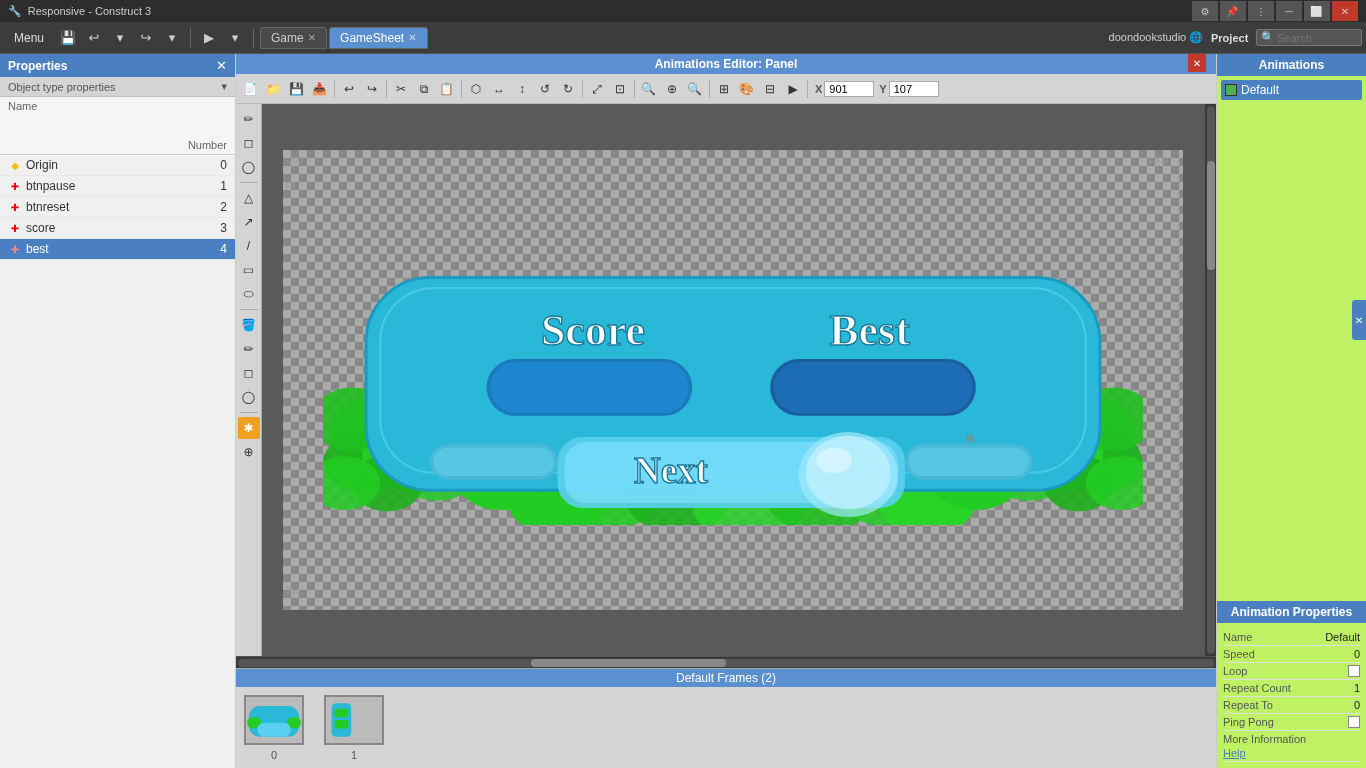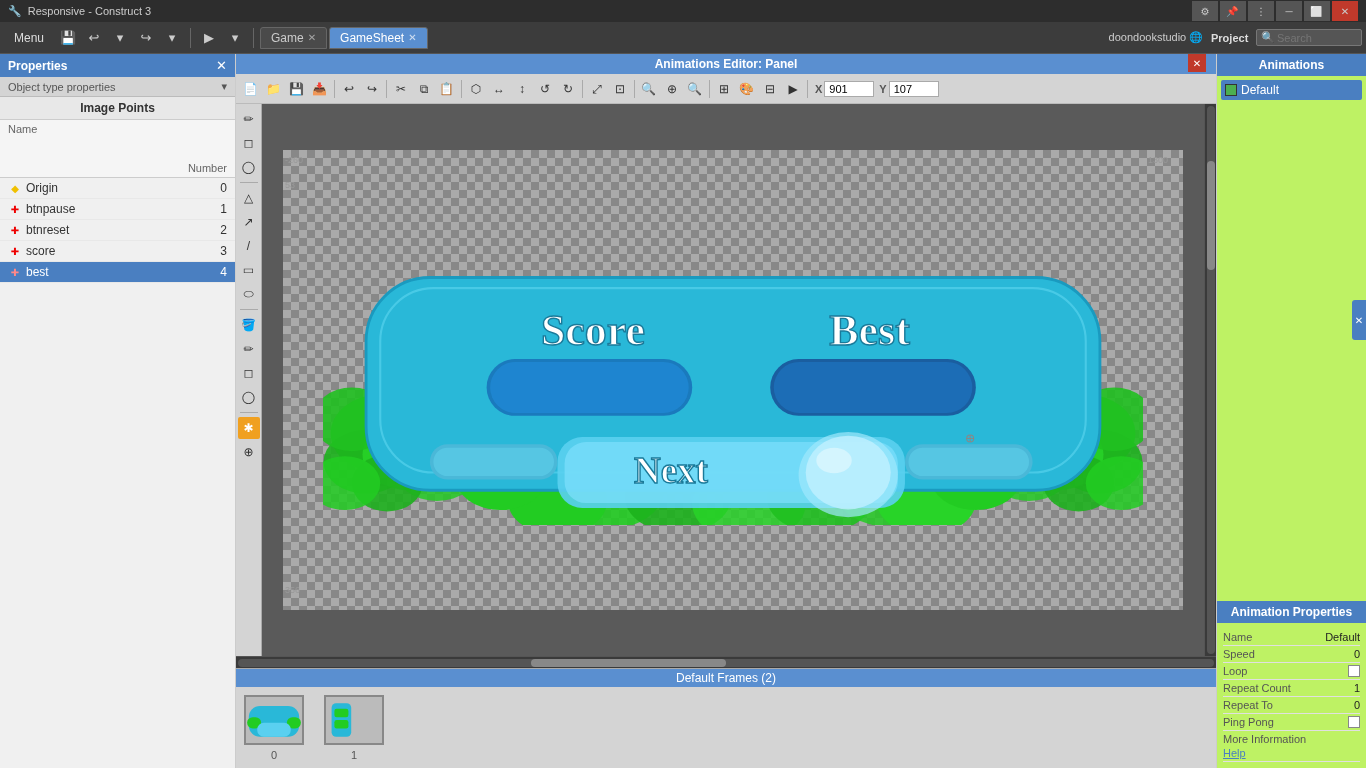--- a/index.html
+++ b/index.html
@@ -476,23 +476,20 @@
 <div id="main-layout">
 
   <div id="left-panel">
     <div id="left-panel-header">
       <span>Properties</span>
       <button style="background:none;border:none;color:white;cursor:pointer;font-size:13px;">✕</button>
     </div>
     <div id="props-subheader">
       <span>Object type properties</span>
       <span>▾</span>
-    </div>
-    <div id="image-points-header">
-      <span>Image Points</span>
     </div>
     <div id="image-points-cols">
       <span>Name</span>
       <span>Number</span>
     </div>
 
     <div class="ip-row">
       <div class="ip-icon icon-origin">◆</div>
       <span class="ip-name">Origin</span>
       <span class="ip-num">0</span>

